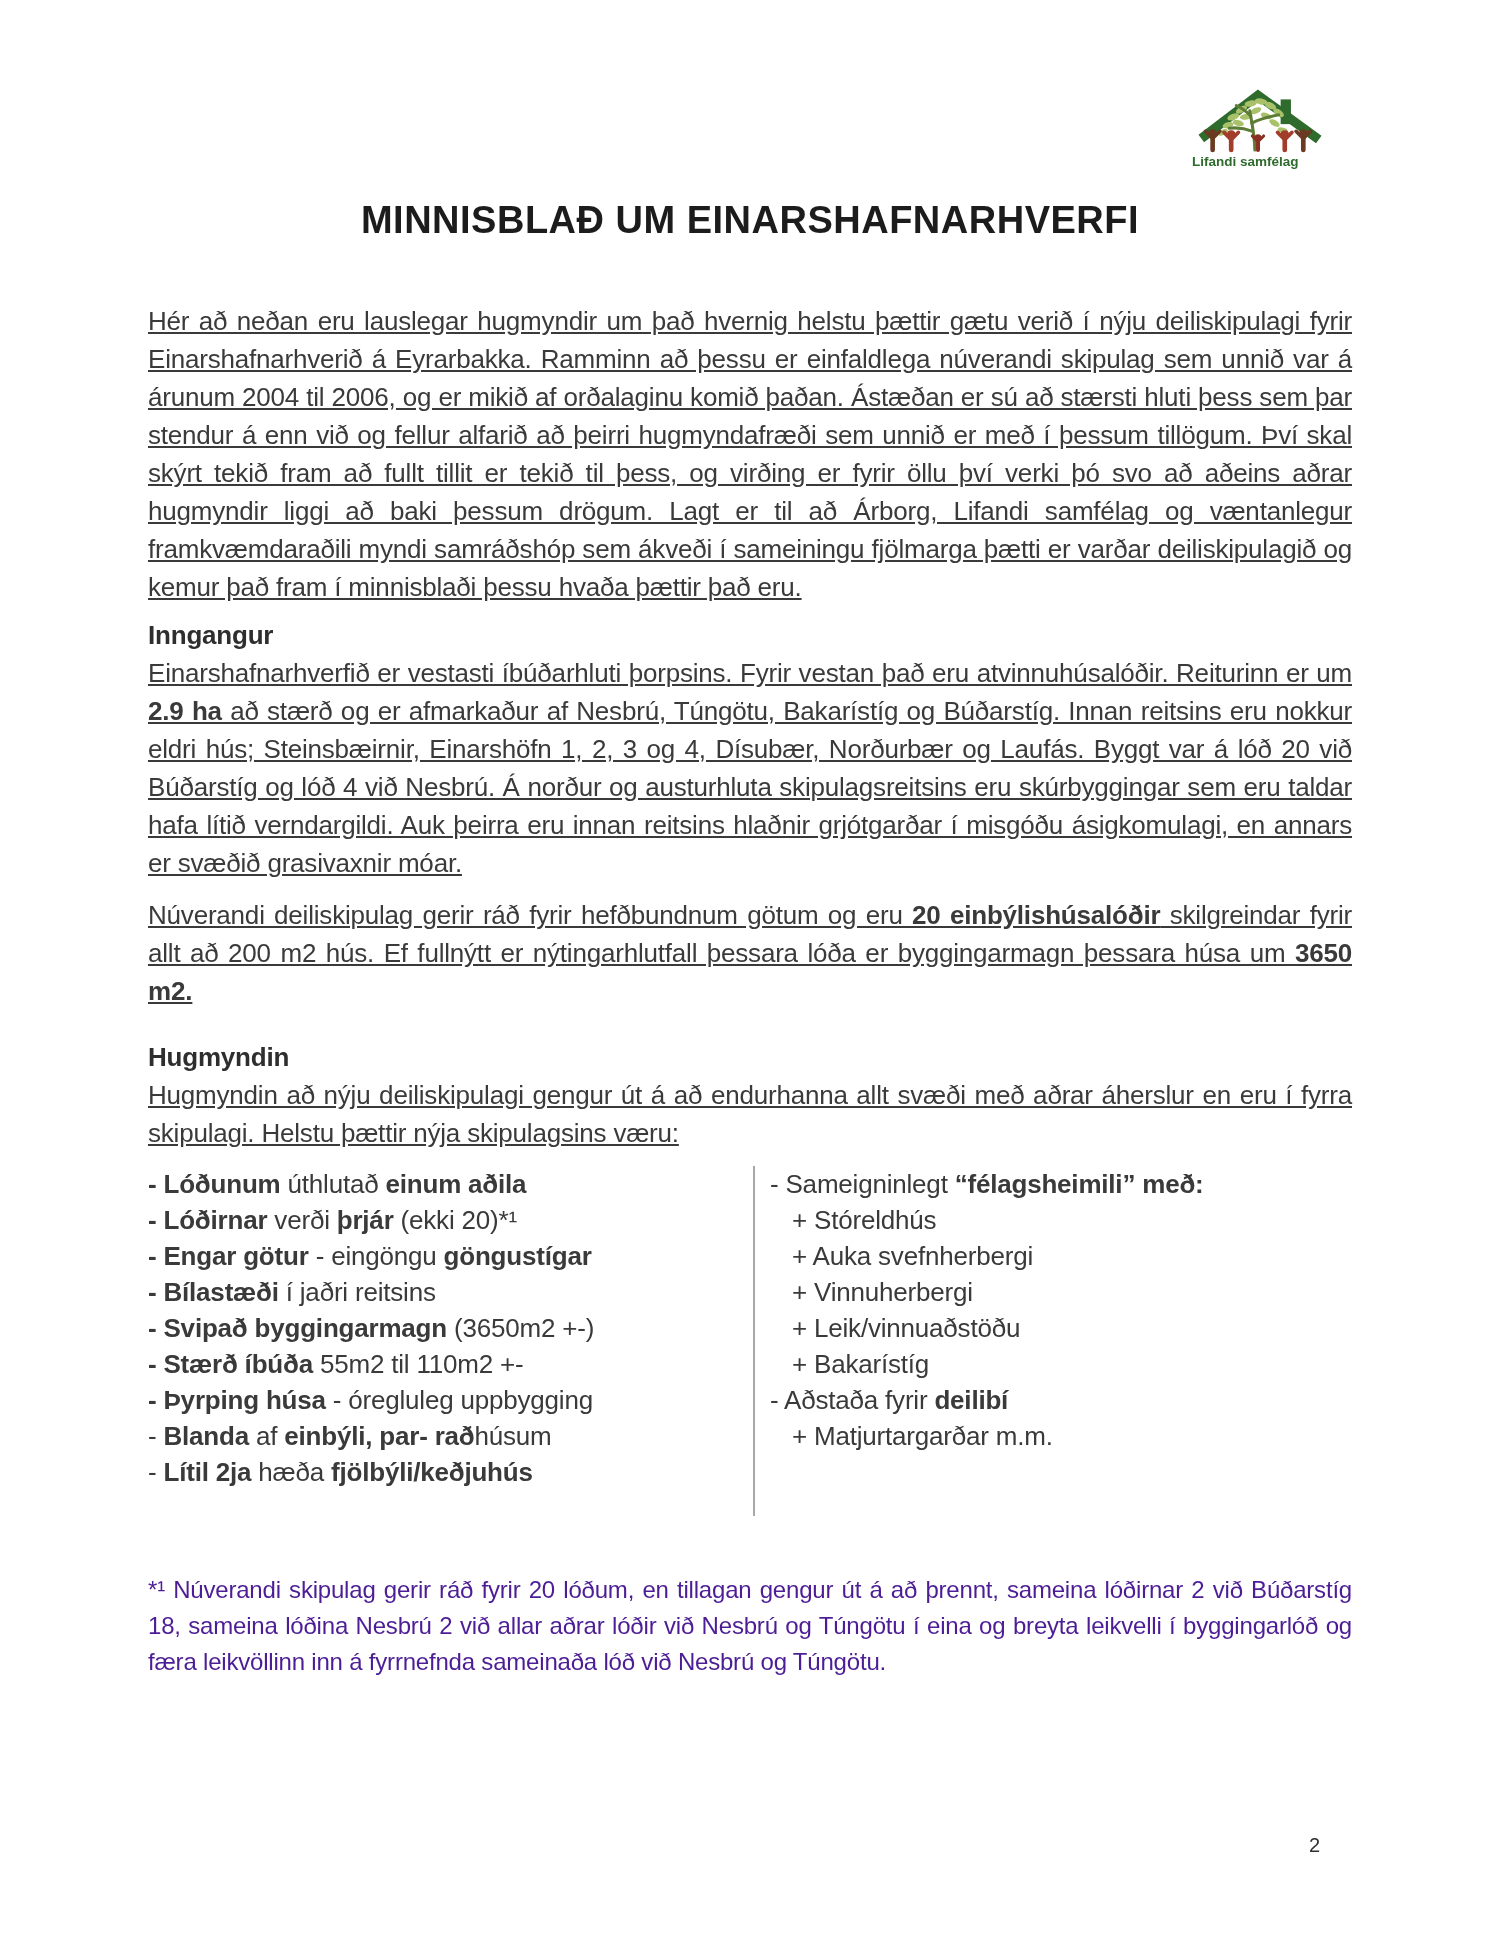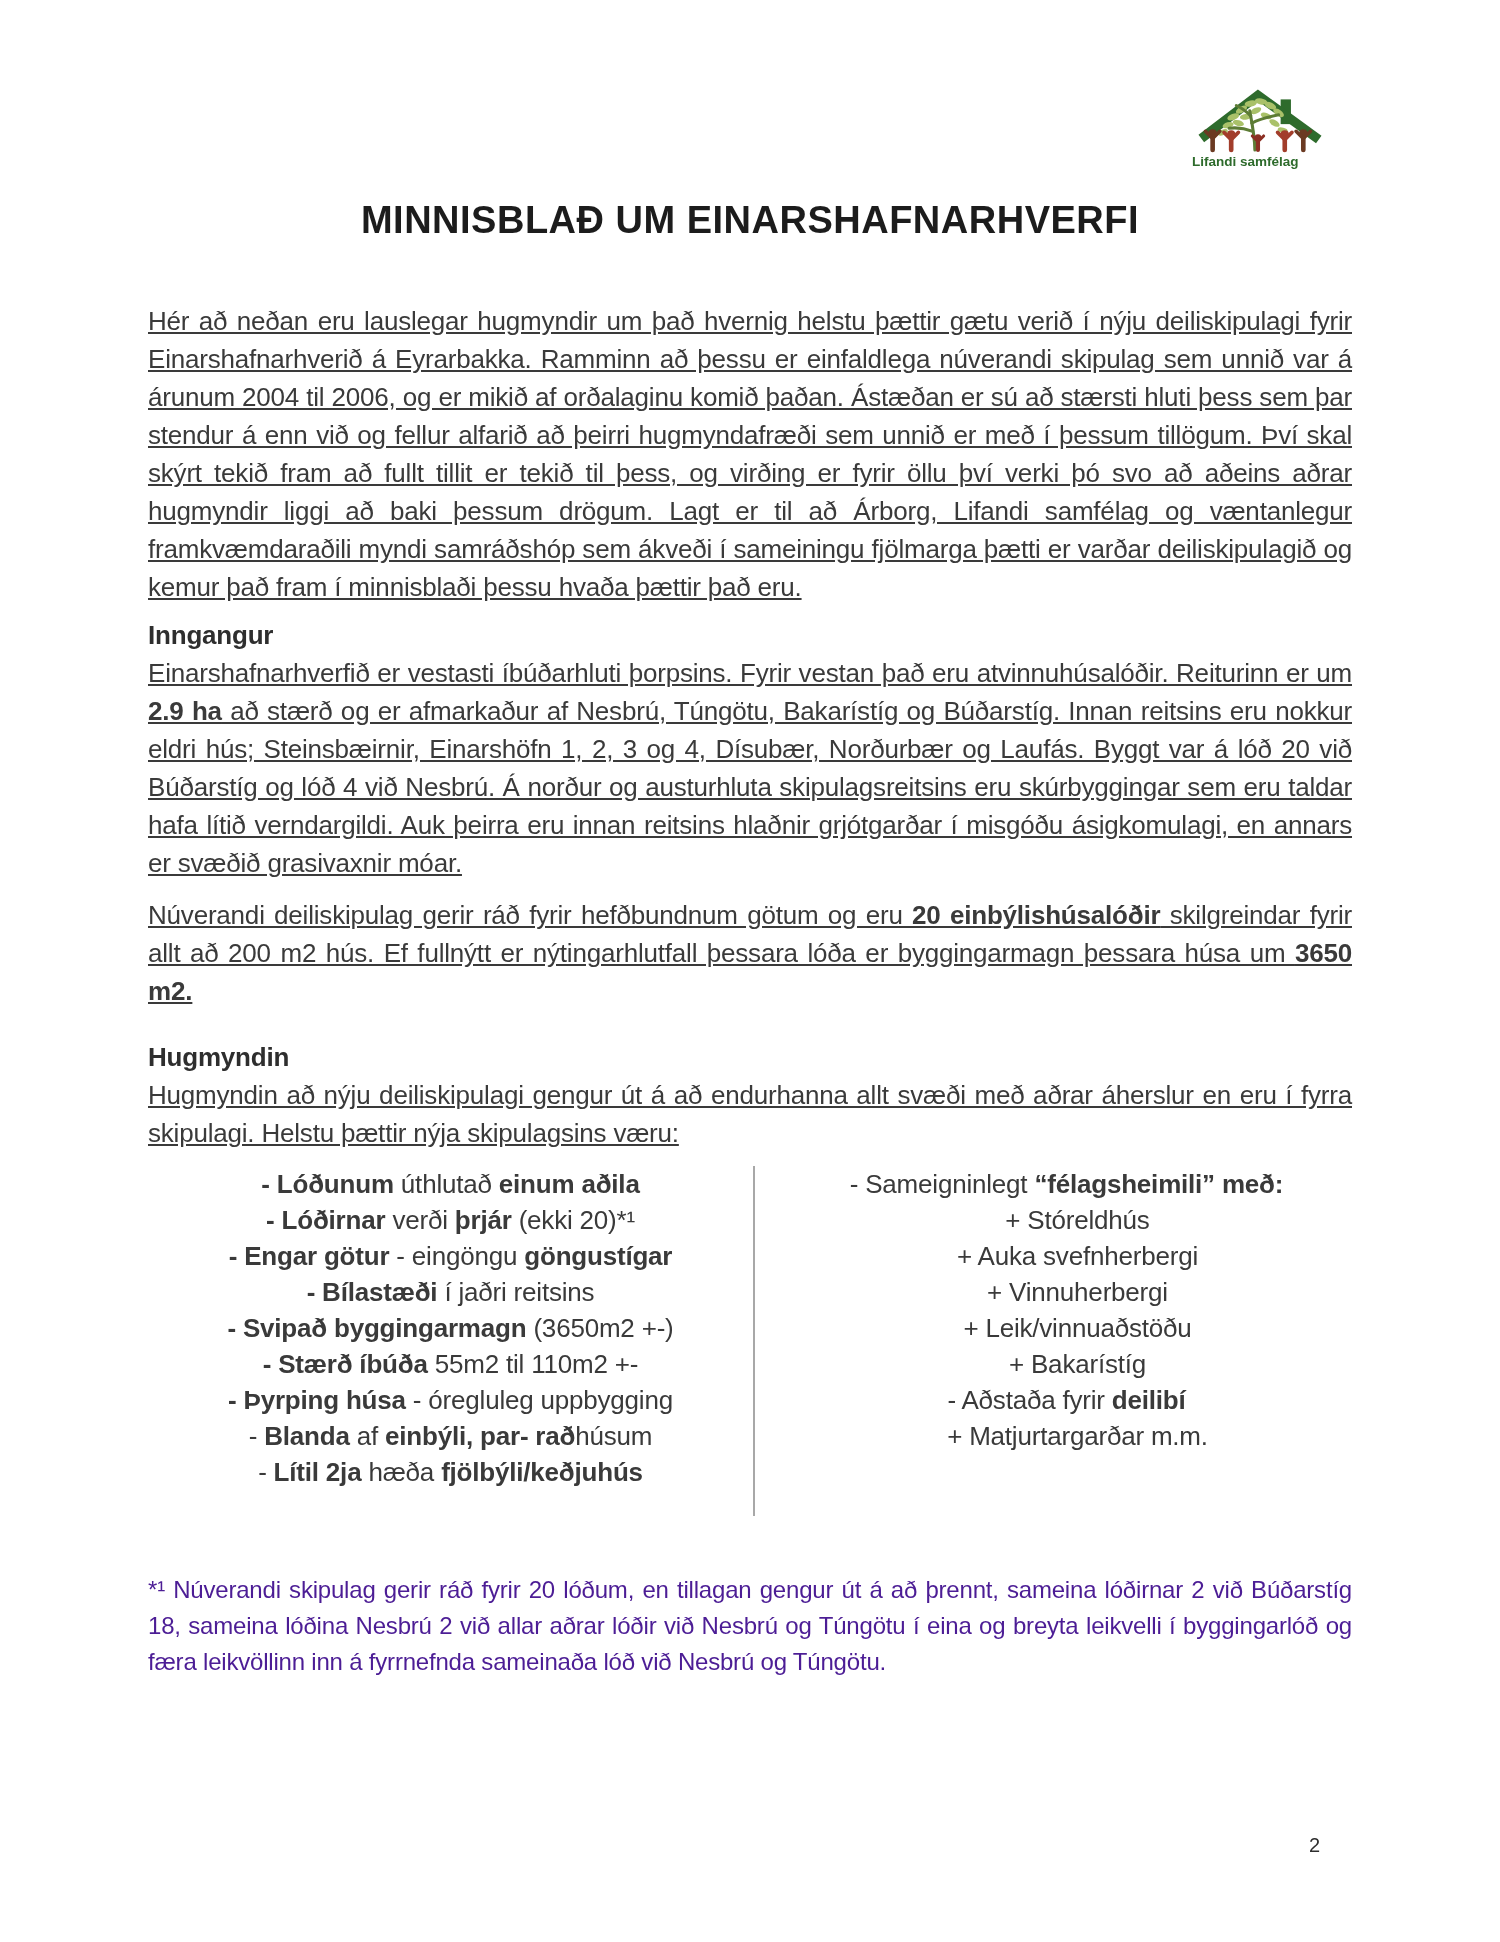--- a/index.html
+++ b/index.html
@@ -40,30 +40,29 @@
     color: #2e2e2e;
     margin: 10px 0 0 0;
     letter-spacing: -0.2px;
   }
   .gap-par { margin-top: 14px; }
   .hug-heading { margin-top: 28px; }
   .cols {
     display: flex;
     margin-top: 14px;
     align-items: flex-start;
-    text-align: center;
   }
   .col-left { width: 605px; flex: 0 0 605px; }
   .divider {
     width: 2px;
     background: #a8a8a8;
     height: 350px;
     flex: 0 0 2px;
   }
-  .col-right { padding-left: 26px; flex: 1; }
+  .col-right { padding-left: 15px; flex: 1; }
   .li {
     font-size: 26px;
     line-height: 36px;
     letter-spacing: -0.2px;
     white-space: nowrap;
   }
   .li.plus { padding-left: 22px; }
   .b { font-weight: 700; }
   .u { text-decoration: underline; }
   .footnote {

